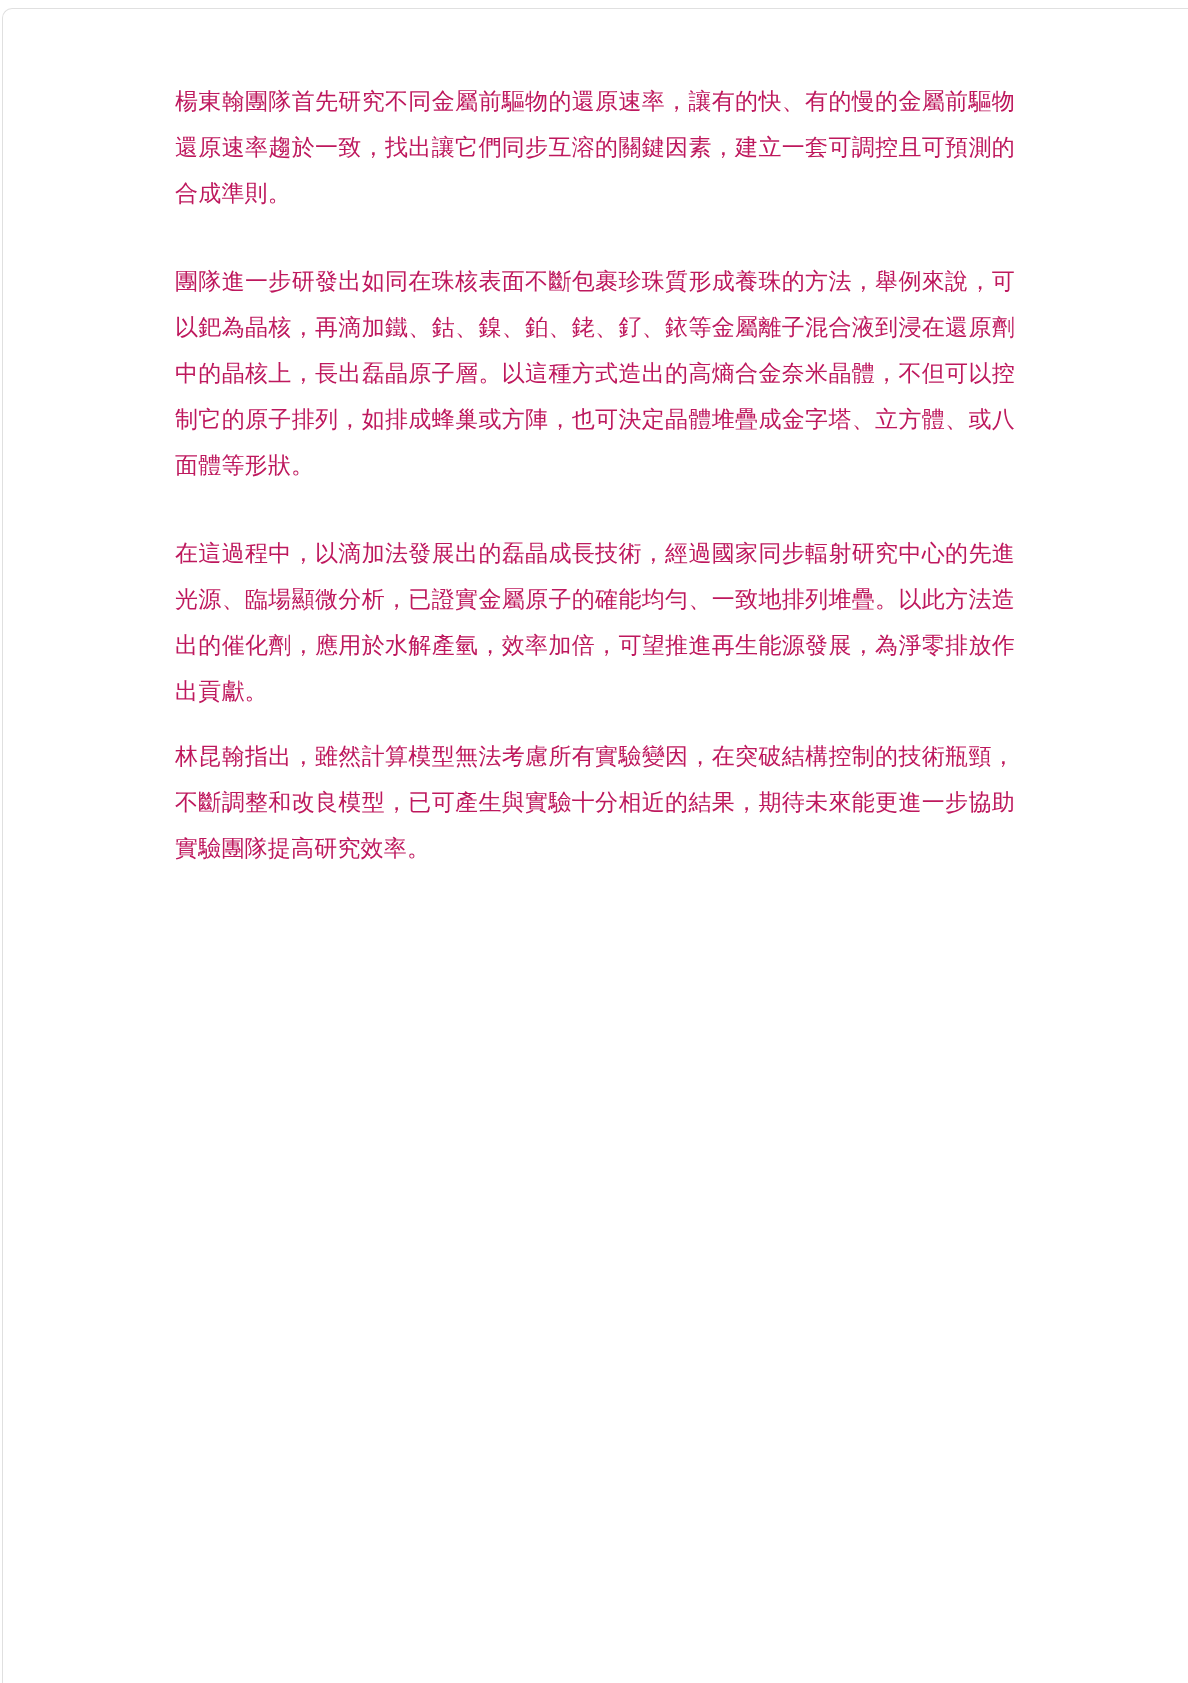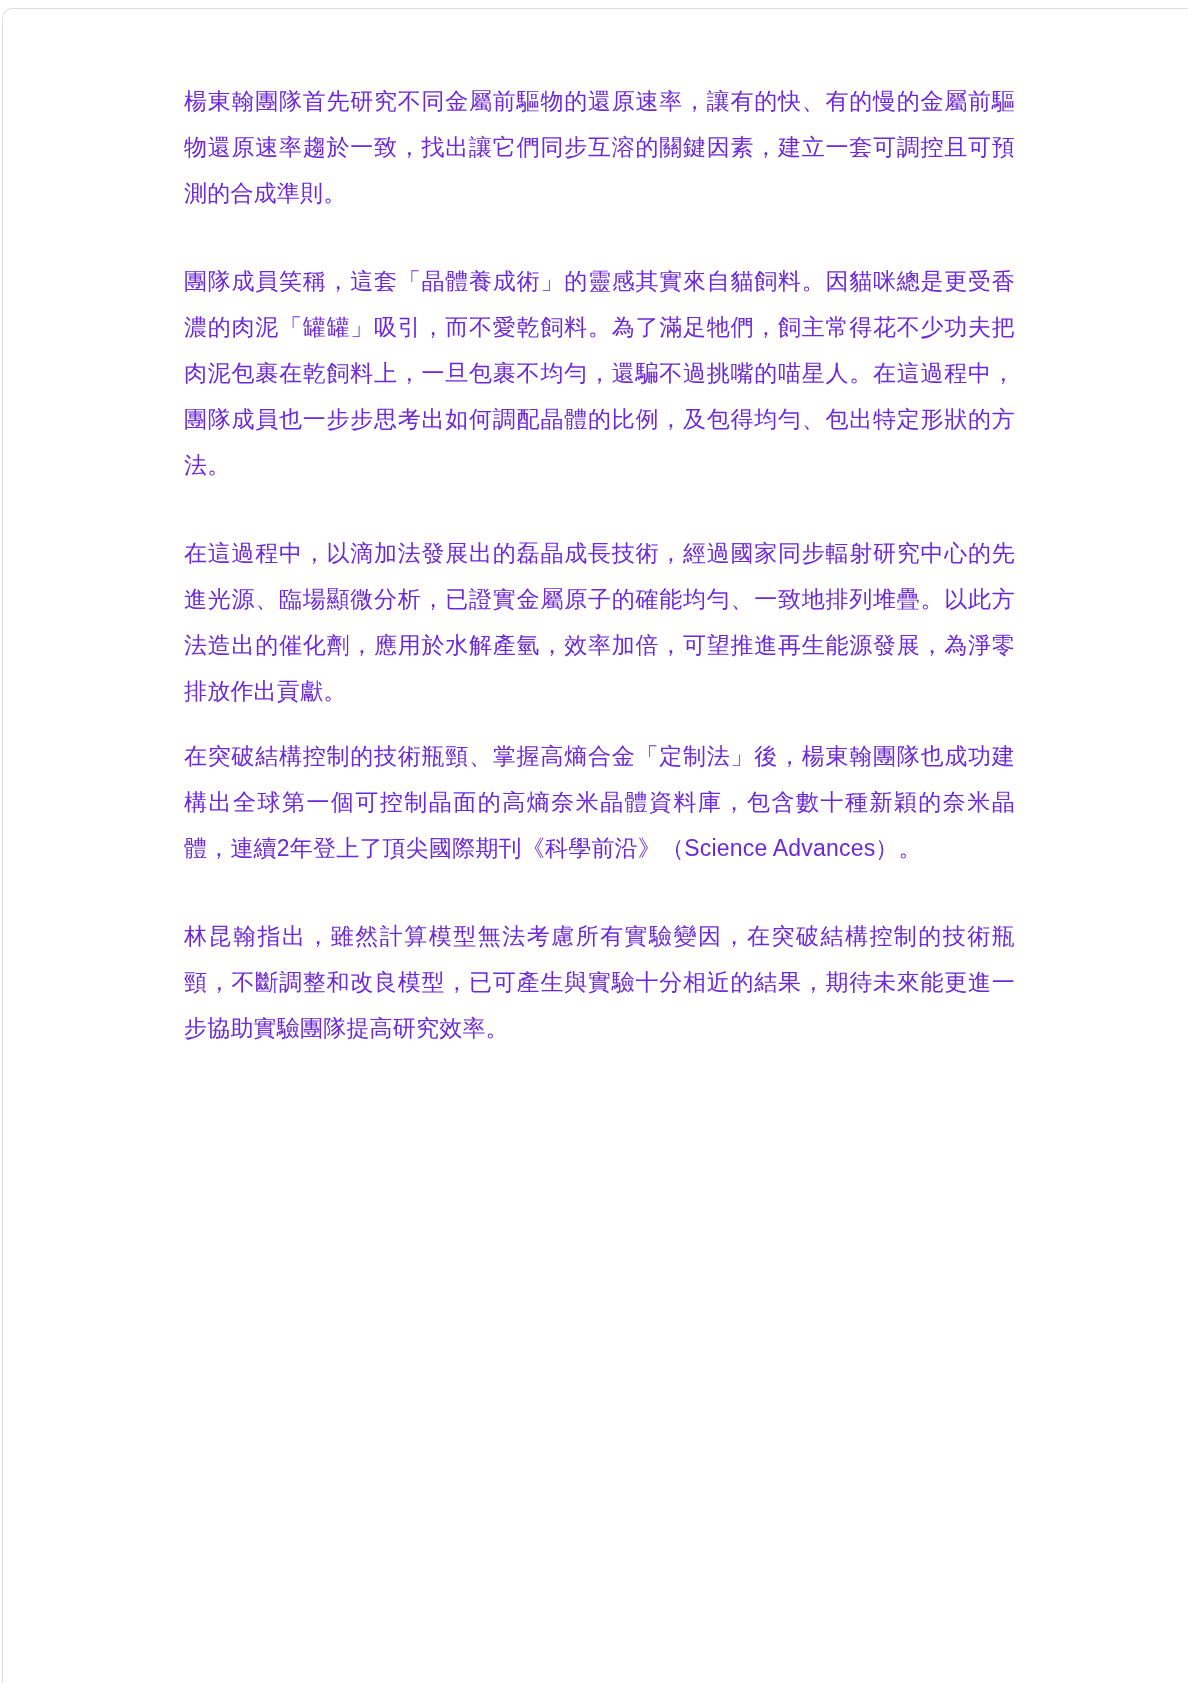--- a/index.html
+++ b/index.html
@@ -26,38 +26,37 @@
     border-left: 1px solid #e0e0e0;
     border-top-left-radius: 10px;
   }
   .article-body {
     position: absolute;
     left: 175px;
     top: 78px;
     width: 840px;
   }
   .article-body p {
-    margin: 0 0 42px 9px;
+    margin: 0 0 42px 0;
     font-size: 23px;
     line-height: 46px;
     letter-spacing: 0.2px;
     text-align: justify;
-    color: #6d28d9;
+    color: #be185d;
   }
   .article-body p.tight {
     margin-bottom: 19px;
   }
   .article-body p:last-child {
     margin-bottom: 0;
   }
 </style>
 </head>
 <body>
 
 <div class="page-sheet"></div>
 
 <div class="article-body">
   <p>楊東翰團隊首先研究不同金屬前驅物的還原速率，讓有的快、有的慢的金屬前驅物還原速率趨於一致，找出讓它們同步互溶的關鍵因素，建立一套可調控且可預測的合成準則。</p>
-  <p>團隊成員笑稱，這套「晶體養成術」的靈感其實來自貓飼料。因貓咪總是更受香濃的肉泥「罐罐」吸引，而不愛乾飼料。為了滿足牠們，飼主常得花不少功夫把肉泥包裹在乾飼料上，一旦包裹不均勻，還騙不過挑嘴的喵星人。在這過程中，團隊成員也一步步思考出如何調配晶體的比例，及包得均勻、包出特定形狀的方法。</p>
+  <p>團隊進一步研發出如同在珠核表面不斷包裹珍珠質形成養珠的方法，舉例來說，可以鈀為晶核，再滴加鐵、鈷、鎳、鉑、銠、釕、銥等金屬離子混合液到浸在還原劑中的晶核上，長出磊晶原子層。以這種方式造出的高熵合金奈米晶體，不但可以控制它的原子排列，如排成蜂巢或方陣，也可決定晶體堆疊成金字塔、立方體、或八面體等形狀。</p>
   <p class="tight">在這過程中，以滴加法發展出的磊晶成長技術，經過國家同步輻射研究中心的先進光源、臨場顯微分析，已證實金屬原子的確能均勻、一致地排列堆疊。以此方法造出的催化劑，應用於水解產氫，效率加倍，可望推進再生能源發展，為淨零排放作出貢獻。</p>
-  <p>在突破結構控制的技術瓶頸、掌握高熵合金「定制法」後，楊東翰團隊也成功建構出全球第一個可控制晶面的高熵奈米晶體資料庫，包含數十種新穎的奈米晶體，連續2年登上了頂尖國際期刊《科學前沿》（Science Advances）。</p>
   <p>林昆翰指出，雖然計算模型無法考慮所有實驗變因，在突破結構控制的技術瓶頸，不斷調整和改良模型，已可產生與實驗十分相近的結果，期待未來能更進一步協助實驗團隊提高研究效率。</p>
 </div>
 
 </body></html>

